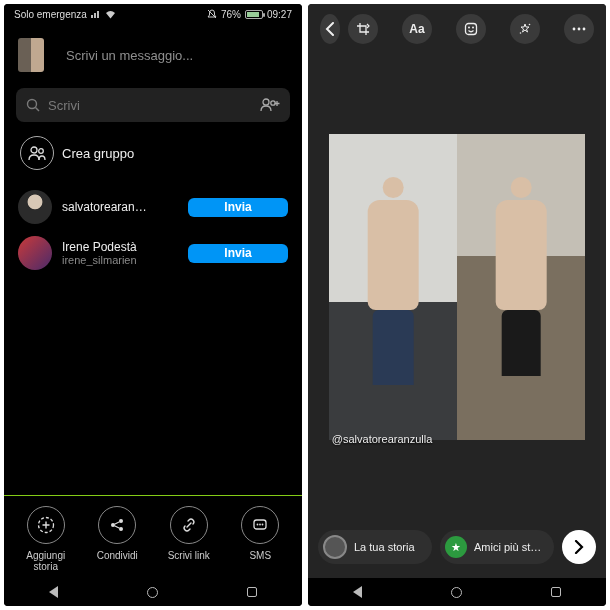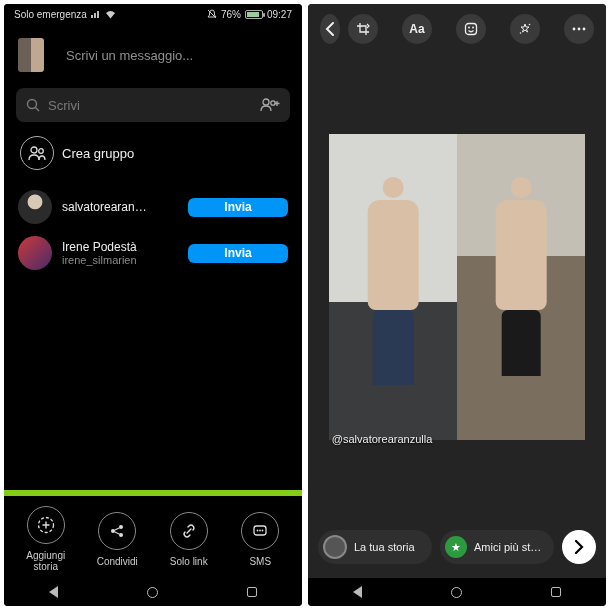--- a/index.html
+++ b/index.html
@@ -35,21 +35,21 @@
   .crea-icon { width:34px; height:34px; border:1.5px solid #aaa; border-radius:50%; display:flex; align-items:center; justify-content:center; color:#ddd; font-size:14px; font-weight:500;}
   .crea-row span { font-size:13px; color:#eee;}
   .person { display:flex; align-items:center; gap:10px; padding:6px 14px;}
   .avatar { width:34px; height:34px; border-radius:50%; background:#333; background-size:cover;}
   .av1 { background:radial-gradient(circle at 50% 35%,#d8c8b6 25%,#2b2b2b 28%);}
   .av2 { background:linear-gradient(135deg,#c93a3a,#4a2a6a);}
   .pname { flex:1; min-width:0;}
   .pname .n { font-size:12px; color:#eee; white-space:nowrap; overflow:hidden; text-overflow:ellipsis;}
   .pname .u { font-size:11px; color:#8a8a8a;}
   .send-btn { width:100px; height:19px; background:#0095f6; color:#fff; border:none; border-radius:6px; font-size:12px; font-weight:600;}
-  .bottom-actions { margin-top:auto; display:flex; justify-content:space-around; padding:10px 6px 6px; border-top:6px solid #84cc16;align-items:center;}
+  .bottom-actions { margin-top:auto; display:flex; justify-content:space-around; padding:10px 6px 6px; border-top:1px solid #84cc16;}
   .baction { display:flex; flex-direction:column; align-items:center; gap:6px; color:#ccc; font-size:10px; width:56px; text-align:center;}
   .baction .circ { width:38px; height:38px; border:1.5px solid #888; border-radius:50%; display:flex; align-items:center; justify-content:center; color:#ddd; font-size:15px;}
   
   
   .navbar { height:28px; background:#000; display:flex; align-items:center; justify-content:space-around;}
   .navbar .tri { width:0; height:0; border-top:6px solid transparent; border-bottom:6px solid transparent; border-right:9px solid #bbb;}
   .navbar .cir { width:11px; height:11px; border:1.5px solid #bbb; border-radius:50%;}
   .navbar .sq { width:10px; height:10px; border:1.5px solid #bbb; border-radius:2px;}
 
   
@@ -180,21 +180,21 @@
             </svg>
         </div>
         <span>Condividi</span>
       </div>
       <div class="baction">
         <div class="circ">
           <svg width="16" height="16" viewBox="0 0 16 16">
               <path d="M6 10 L10 6 M4 9 Q2 11 4 13 Q6 15 8 13 L9 12 M12 7 Q14 5 12 3 Q10 1 8 3 L7 4" stroke="#ddd" stroke-width="1.4" fill="none" stroke-linecap="round"></path>
             </svg>
         </div>
-        <span>Solo link</span>
+        <span>Scrivi link</span>
       </div>
       <div class="baction">
         <div class="circ">
           <svg width="16" height="16" viewBox="0 0 16 16">
               <rect x="2" y="3" width="12" height="9" rx="2.5" stroke="#ddd" stroke-width="1.3" fill="none"></rect>
               <circle cx="5.5" cy="7.5" r="0.9" fill="#ddd"></circle>
               <circle cx="8" cy="7.5" r="0.9" fill="#ddd"></circle>
               <circle cx="10.5" cy="7.5" r="0.9" fill="#ddd"></circle>
             </svg>
         </div>

